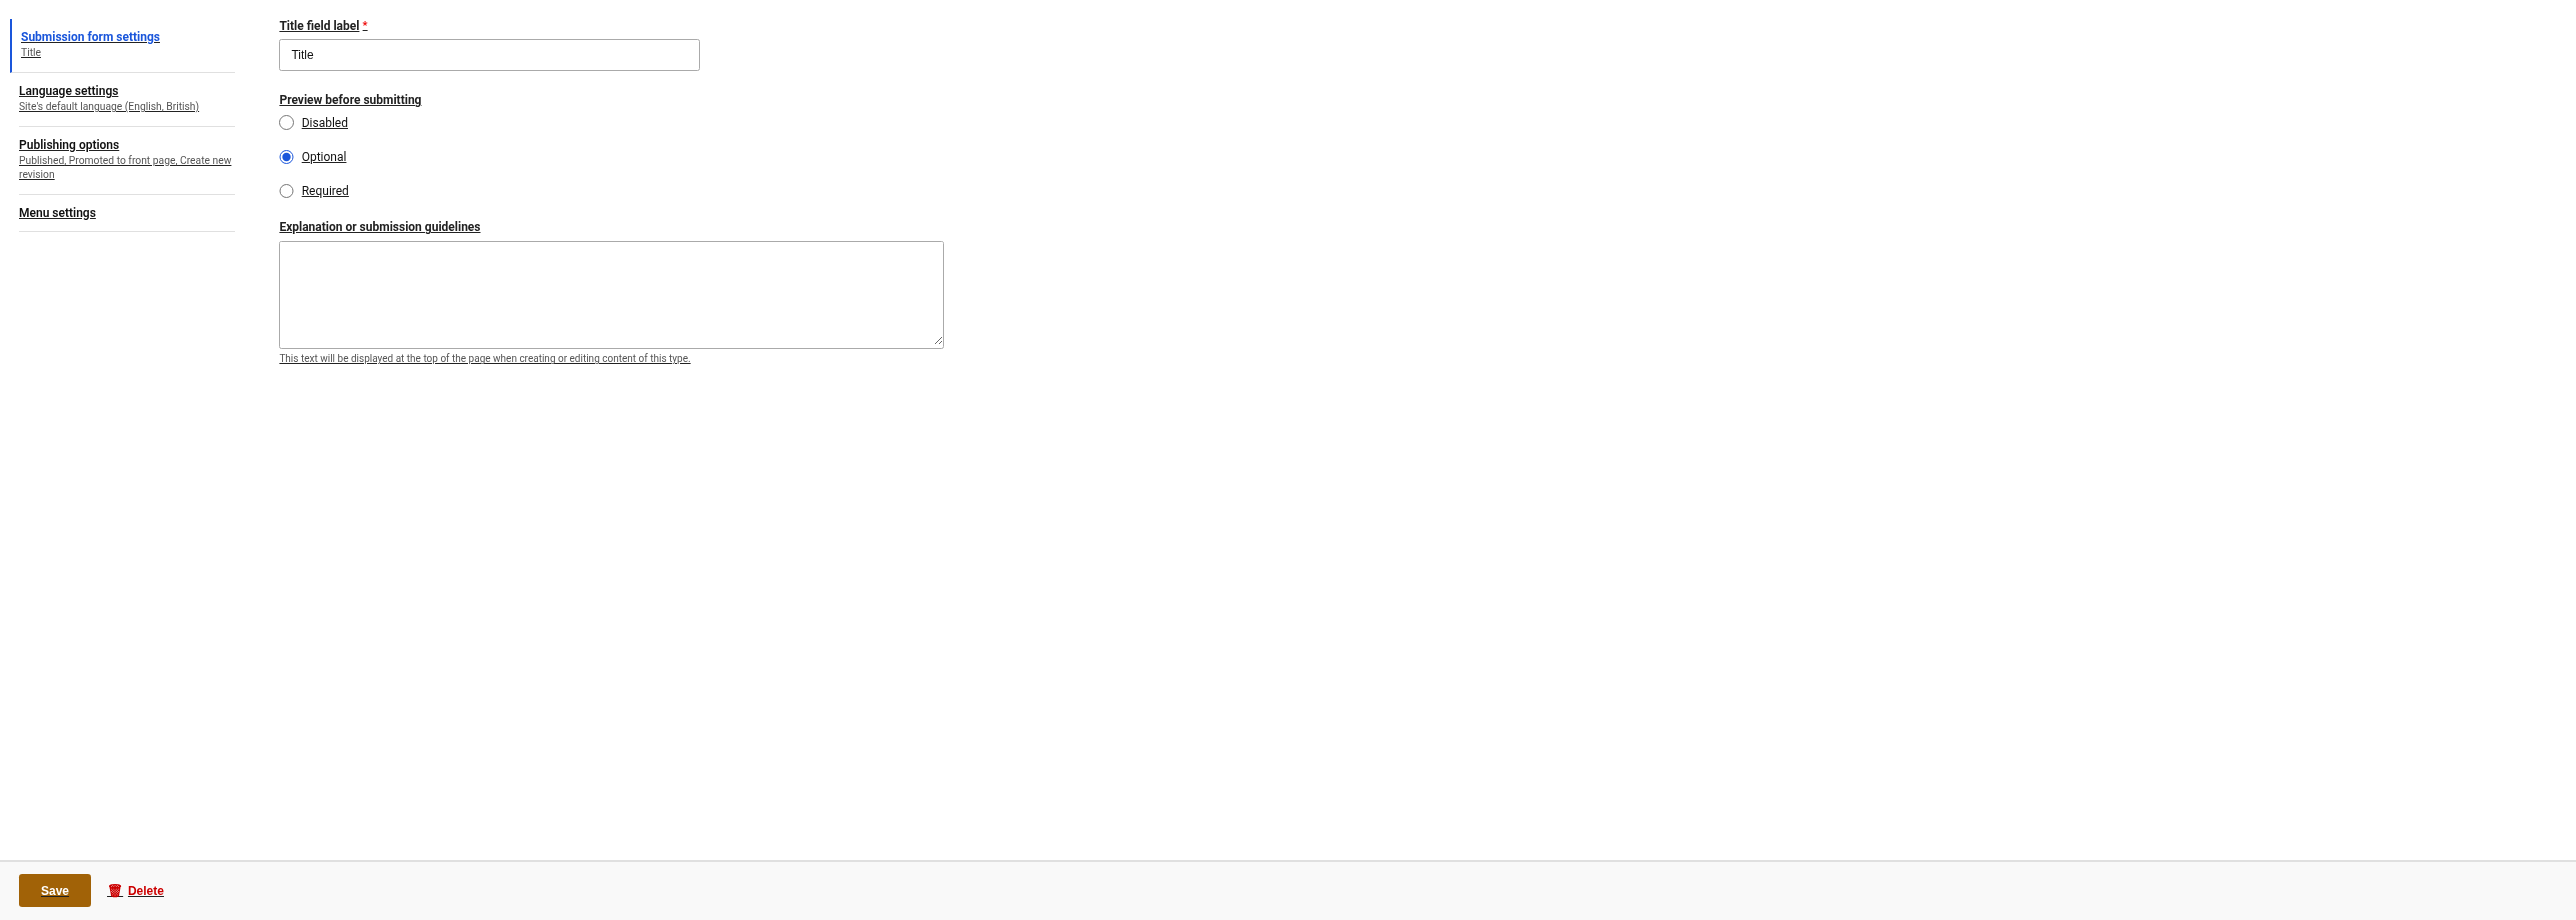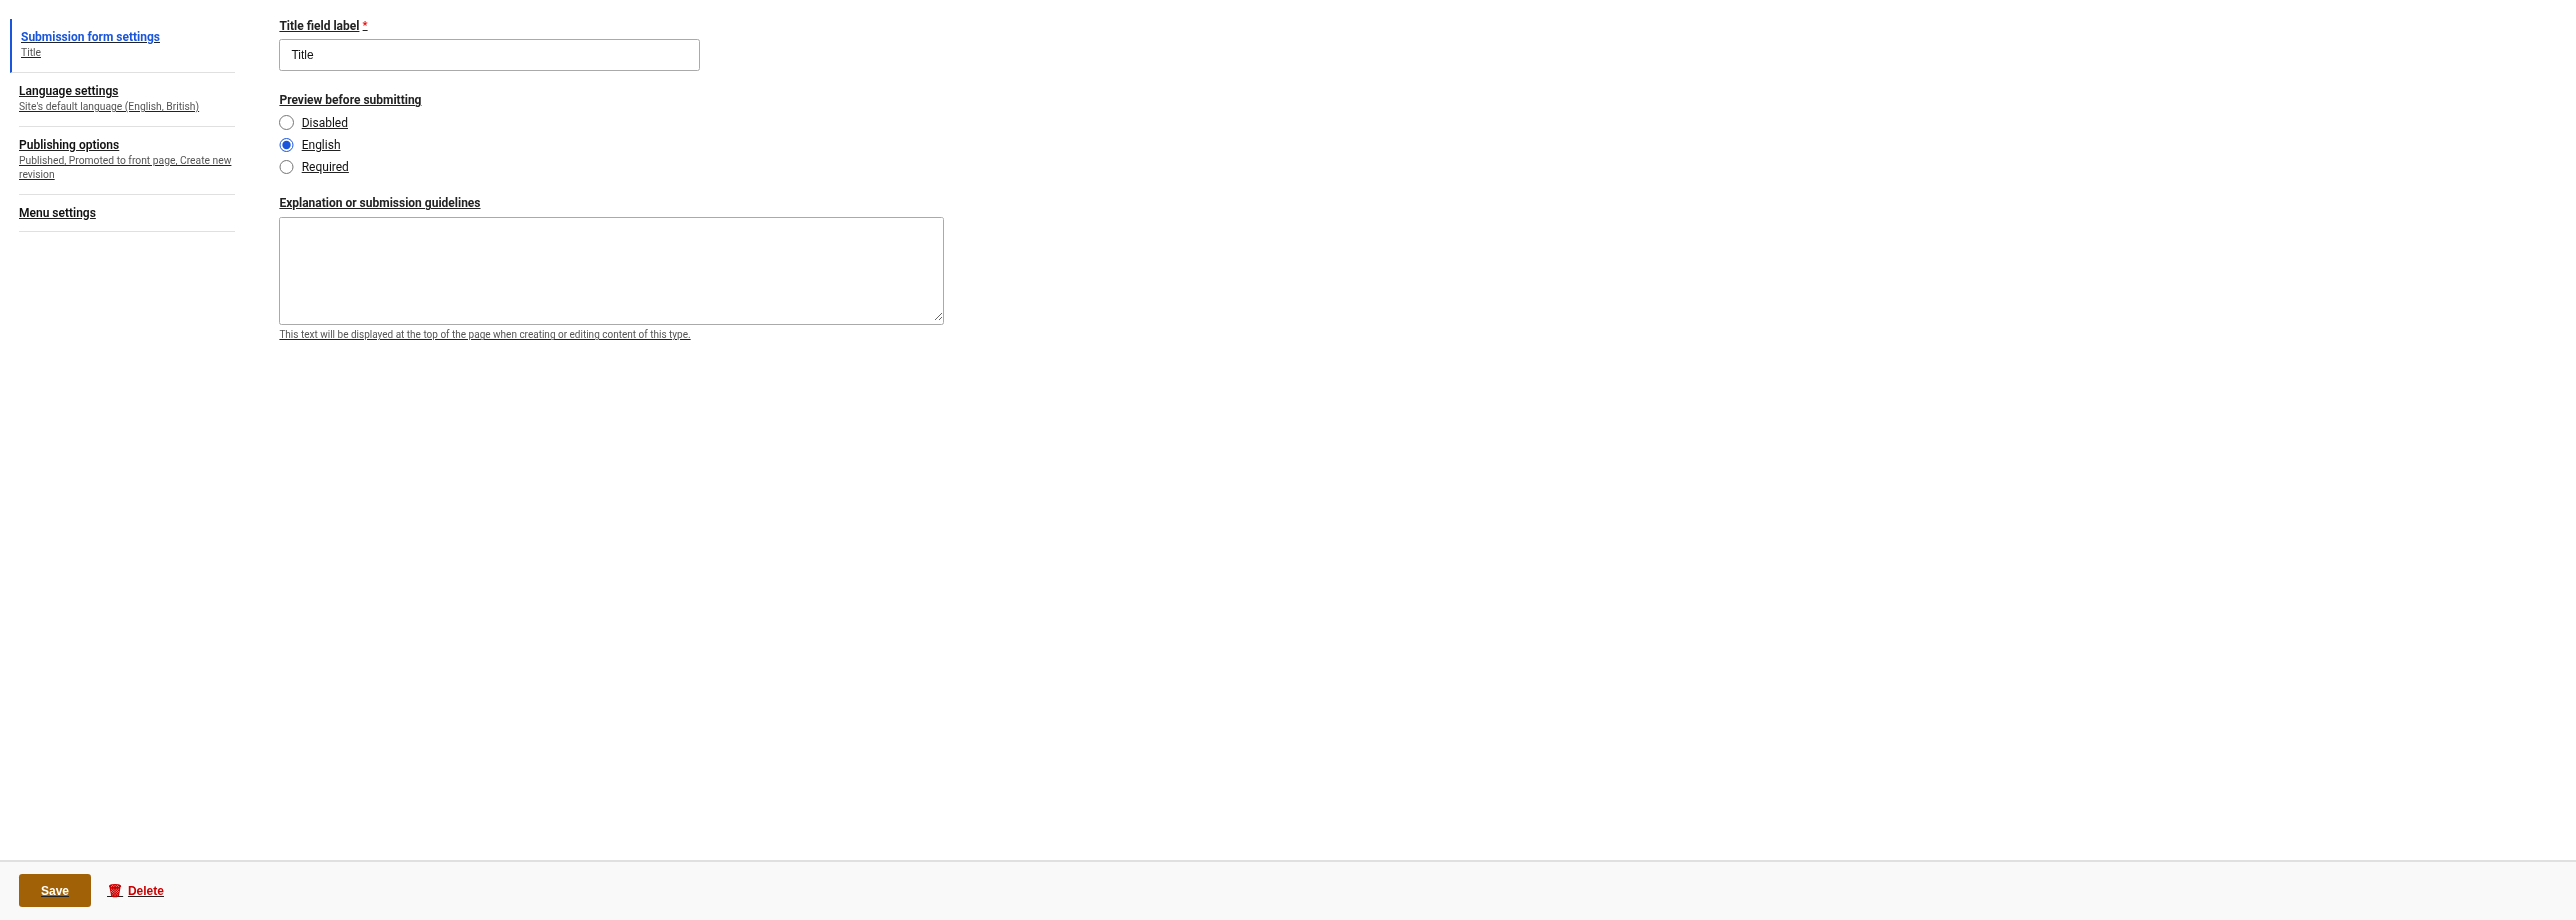--- a/index.html
+++ b/index.html
@@ -103,21 +103,21 @@
       font-size: 12px;
       border: 0.8px solid #aaa;
       border-radius: 2.4px;
       outline: none;
       color: #111;
     }
 
     .radio-group {
       display: flex;
       flex-direction: column;
-      gap: 8px;
+      gap: 20px;
       margin-top: 8px;
     }
 
     .radio-option {
       display: flex;
       align-items: center;
       gap: 8px;
       cursor: pointer;
     }
 
@@ -260,21 +260,21 @@
         <div class="field-label">Preview before submitting</div>
         <div class="radio-group">
 
           <label class="radio-option">
             <input type="radio" name="preview" style="">
             <span class="radio-label">Disabled</span>
           </label>
 
           <label class="radio-option">
             <input type="radio" name="preview" checked="" style="">
-            <span class="radio-label">English</span>
+            <span class="radio-label">Optional</span>
           </label>
 
           <label class="radio-option">
             <input type="radio" name="preview" style="">
             <span class="radio-label">Required</span>
           </label>
 
         </div>
       </div>
 

